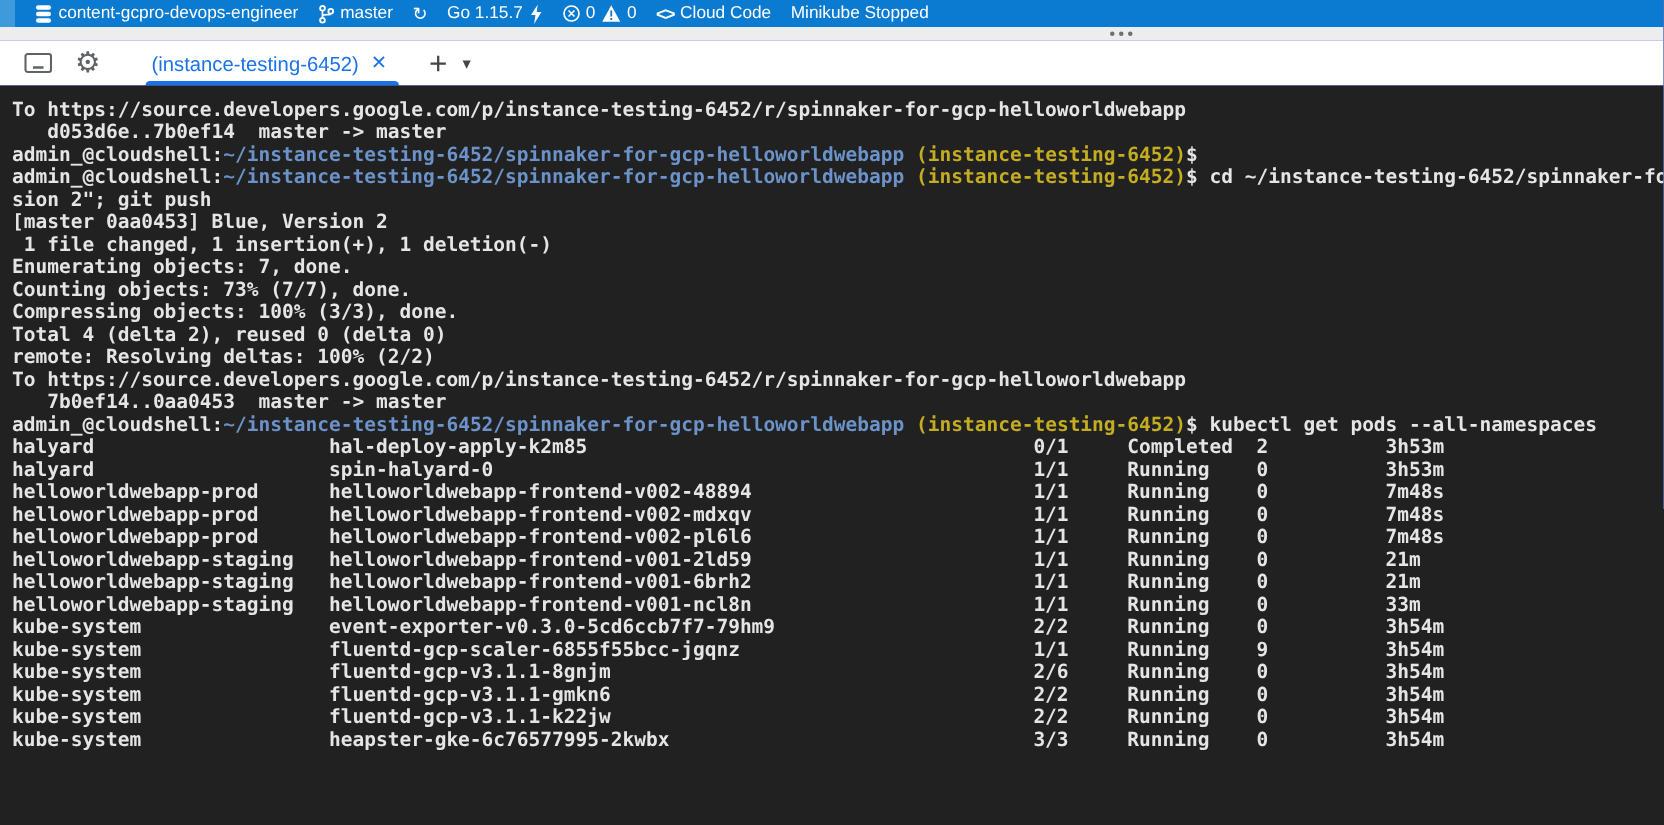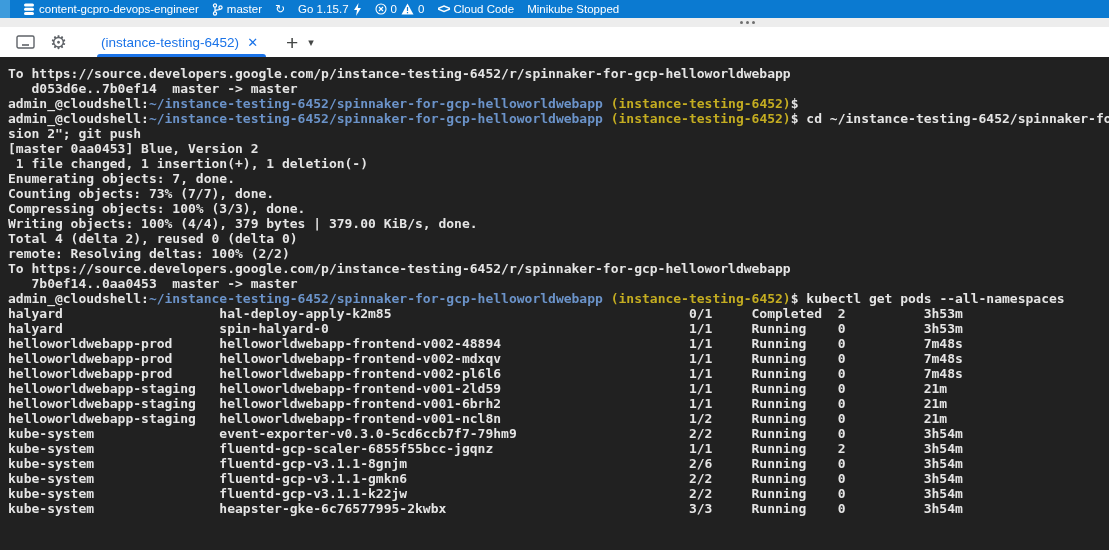--- a/index.html
+++ b/index.html
@@ -154,36 +154,35 @@
         <div class="line">To https://source.developers.google.com/p/instance-testing-6452/r/spinnaker-for-gcp-helloworldwebapp</div>
         <div class="line">   d053d6e..7b0ef14  master -&gt; master</div>
         <div class="line"><span class="p-user">admin_@cloudshell:</span><span class="p-path">~/instance-testing-6452/spinnaker-for-gcp-helloworldwebapp</span><span> </span><span class="p-env">(instance-testing-6452)</span><span>$</span></div>
         <div class="line"><span class="p-user">admin_@cloudshell:</span><span class="p-path">~/instance-testing-6452/spinnaker-for-gcp-helloworldwebapp</span><span> </span><span class="p-env">(instance-testing-6452)</span><span>$ cd ~/instance-testing-6452/spinnaker-for</span></div>
         <div class="line">sion 2"; git push</div>
         <div class="line">[master 0aa0453] Blue, Version 2</div>
         <div class="line"> 1 file changed, 1 insertion(+), 1 deletion(-)</div>
         <div class="line">Enumerating objects: 7, done.</div>
         <div class="line">Counting objects: 73% (7/7), done.</div>
         <div class="line">Compressing objects: 100% (3/3), done.</div>
-        <div class="line">Writing objects: 100% (4/4), 379 bytes | 379.00 KiB/s, done.</div>
         <div class="line">Total 4 (delta 2), reused 0 (delta 0)</div>
         <div class="line">remote: Resolving deltas: 100% (2/2)</div>
         <div class="line">To https://source.developers.google.com/p/instance-testing-6452/r/spinnaker-for-gcp-helloworldwebapp</div>
         <div class="line">   7b0ef14..0aa0453  master -&gt; master</div>
         <div class="line"><span class="p-user">admin_@cloudshell:</span><span class="p-path">~/instance-testing-6452/spinnaker-for-gcp-helloworldwebapp</span><span> </span><span class="p-env">(instance-testing-6452)</span><span>$ kubectl get pods --all-namespaces</span></div>
         <div class="line">halyard                    hal-deploy-apply-k2m85                                      0/1     Completed  2          3h53m</div>
         <div class="line">halyard                    spin-halyard-0                                              1/1     Running    0          3h53m</div>
         <div class="line">helloworldwebapp-prod      helloworldwebapp-frontend-v002-48894                        1/1     Running    0          7m48s</div>
         <div class="line">helloworldwebapp-prod      helloworldwebapp-frontend-v002-mdxqv                        1/1     Running    0          7m48s</div>
         <div class="line">helloworldwebapp-prod      helloworldwebapp-frontend-v002-pl6l6                        1/1     Running    0          7m48s</div>
         <div class="line">helloworldwebapp-staging   helloworldwebapp-frontend-v001-2ld59                        1/1     Running    0          21m</div>
         <div class="line">helloworldwebapp-staging   helloworldwebapp-frontend-v001-6brh2                        1/1     Running    0          21m</div>
-        <div class="line">helloworldwebapp-staging   helloworldwebapp-frontend-v001-ncl8n                        1/2     Running    0          21m</div>
+        <div class="line">helloworldwebapp-staging   helloworldwebapp-frontend-v001-ncl8n                        1/1     Running    0          33m</div>
         <div class="line">kube-system                event-exporter-v0.3.0-5cd6ccb7f7-79hm9                      2/2     Running    0          3h54m</div>
-        <div class="line">kube-system                fluentd-gcp-scaler-6855f55bcc-jgqnz                         1/1     Running    2          3h54m</div>
+        <div class="line">kube-system                fluentd-gcp-scaler-6855f55bcc-jgqnz                         1/1     Running    9          3h54m</div>
         <div class="line">kube-system                fluentd-gcp-v3.1.1-8gnjm                                    2/6     Running    0          3h54m</div>
         <div class="line">kube-system                fluentd-gcp-v3.1.1-gmkn6                                    2/2     Running    0          3h54m</div>
         <div class="line">kube-system                fluentd-gcp-v3.1.1-k22jw                                    2/2     Running    0          3h54m</div>
         <div class="line">kube-system                heapster-gke-6c76577995-2kwbx                               3/3     Running    0          3h54m</div>
       </div>
   </div>
 
 </div>
 
 </body></html>

